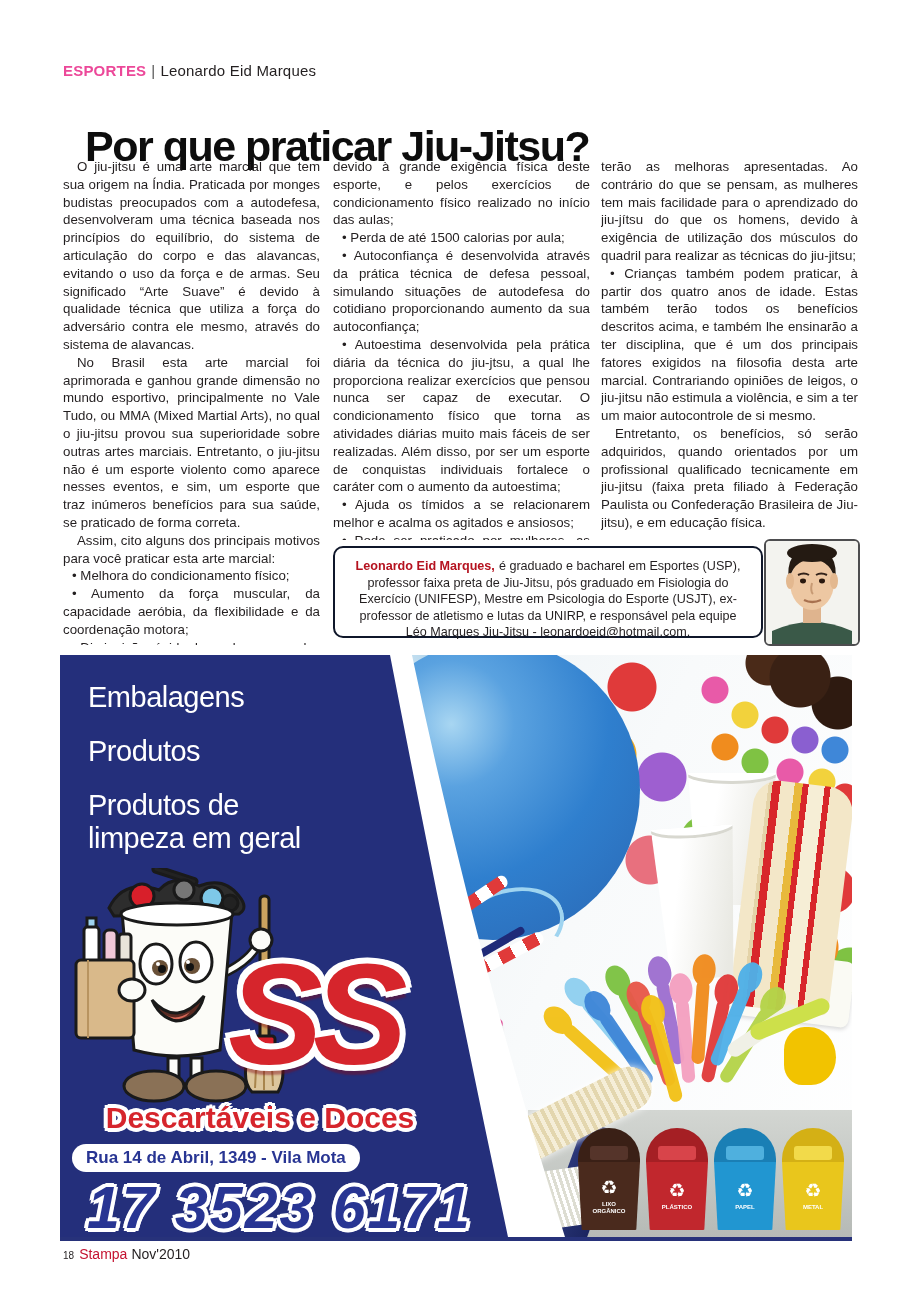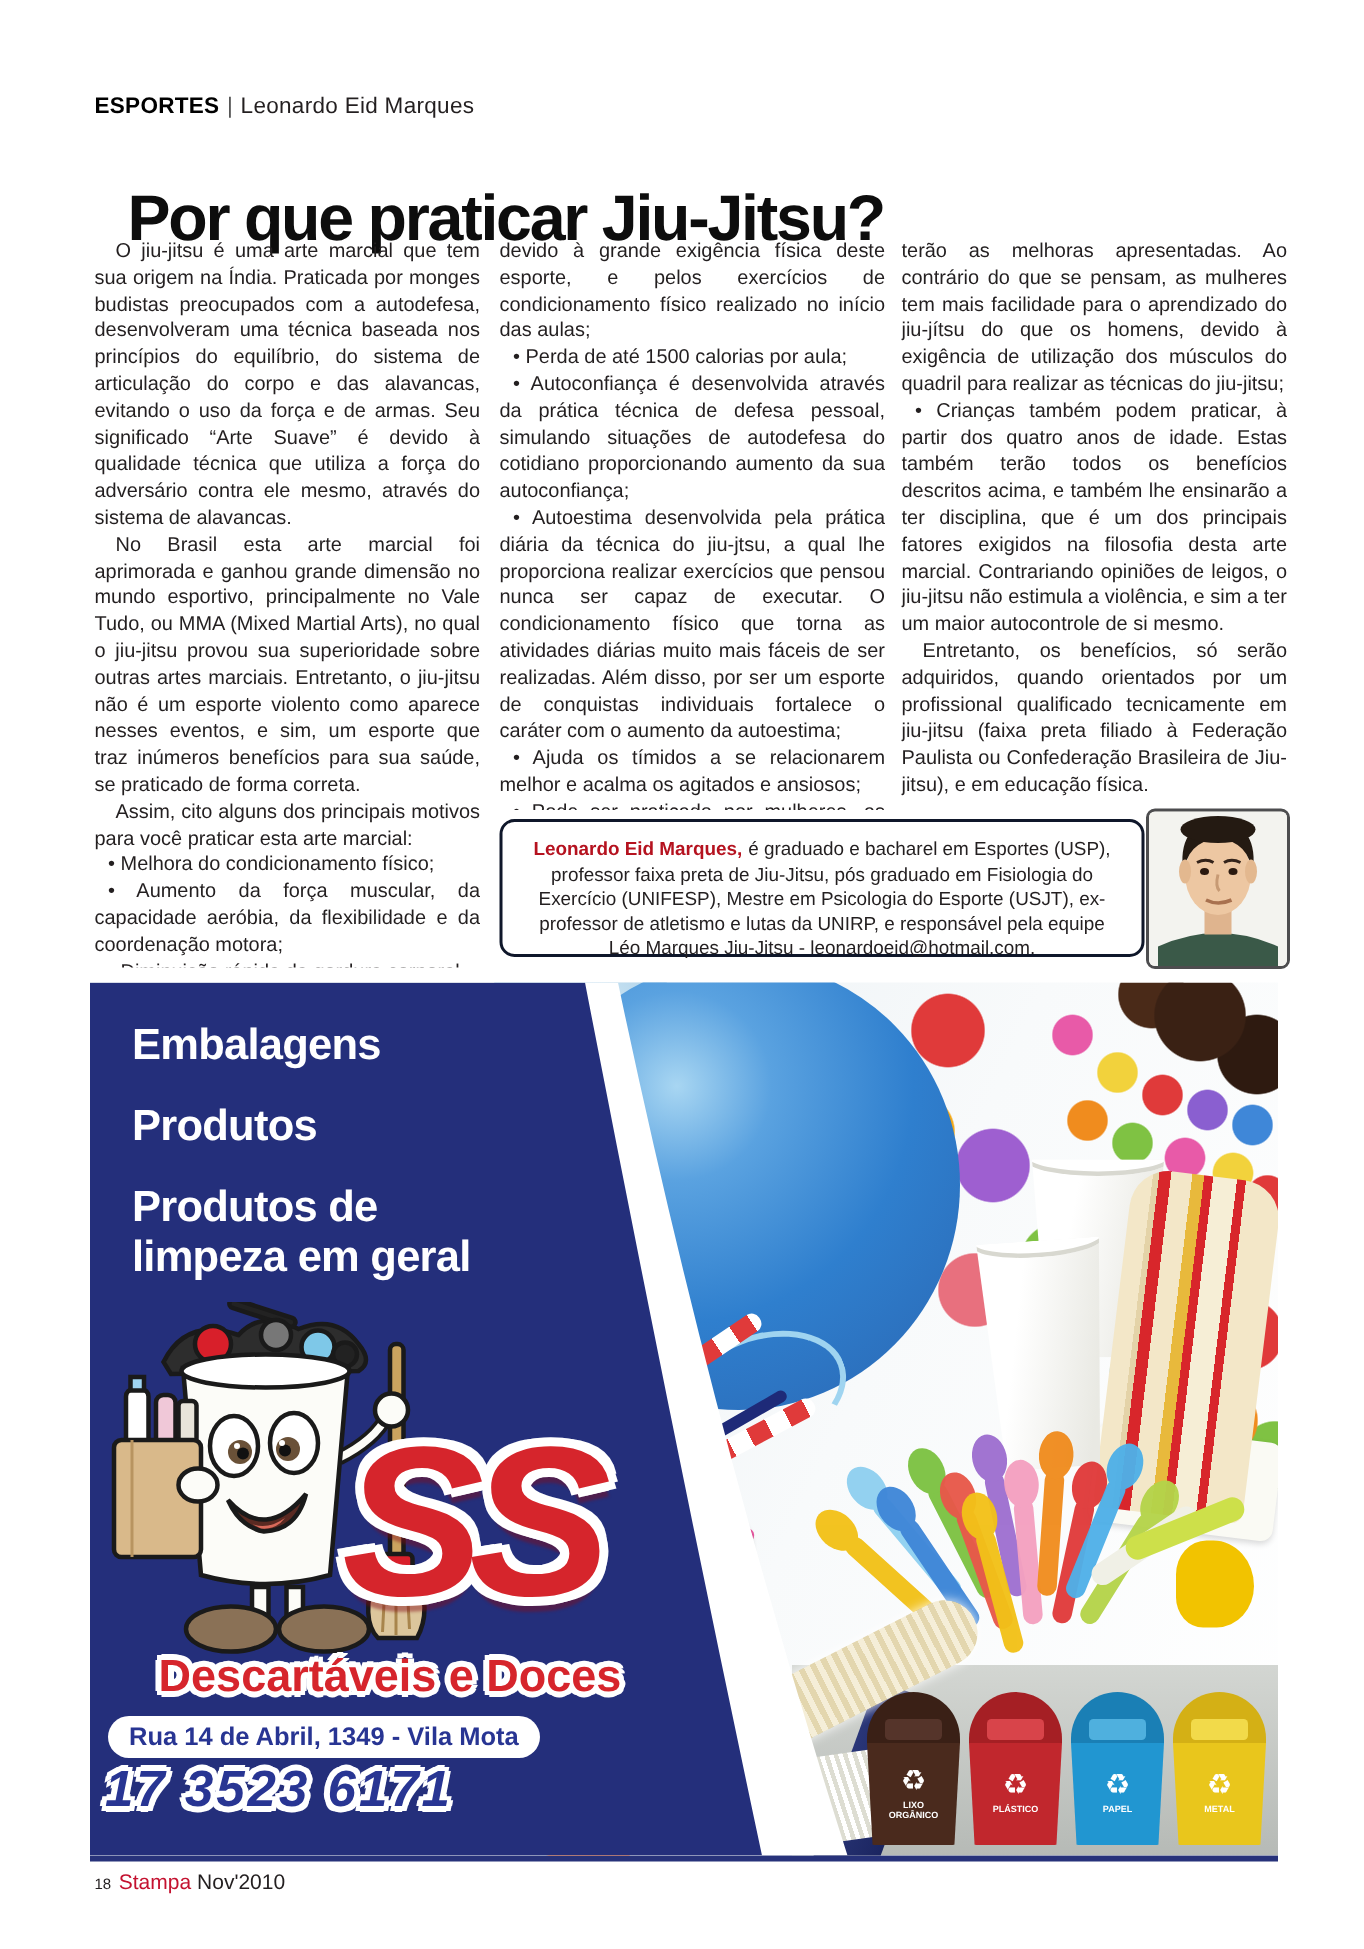--- a/index.html
+++ b/index.html
@@ -1,21 +1,21 @@
 <!DOCTYPE html>
 <html><head>
 <meta charset="utf-8">
 <style>
   html,body{margin:0;padding:0;background:#ffffff;}
   .page{position:relative;width:909px;height:1299px;background:#ffffff;overflow:hidden;
         font-family:"Liberation Sans",sans-serif;color:#231f20;}
 
   
   .kicker{position:absolute;left:63px;top:62px;font-size:15px;letter-spacing:.2px;}
-  .kicker .sec{color:#000000;font-weight:bold;}
+  .kicker .sec{color:#ec4899;font-weight:bold;}
   .kicker .sep{color:#555;margin:0 5px;font-weight:normal;}
   .kicker .auth{color:#231f20;}
 
   
   .title{position:absolute;left:85px;right:0;top:94px;
          font-size:43px;line-height:46px;font-weight:900;color:#0d0d0d;letter-spacing:-1.5px;}
 
   
   .col{position:absolute;top:158px;width:257px;font-size:13.3px;line-height:17.8px;
        text-align:justify;overflow:hidden;}
@@ -135,36 +135,36 @@
   .bin .bin-glyph{font-size:19px;line-height:20px;color:#ffffff;}
   .bin .bin-label{font-size:6px;line-height:7px;font-weight:bold;color:#ffffff;text-align:center;
     margin-top:3px;width:48px;}
   .bin0{left:518px;} .bin0 .bin-lid{background:#3a2016;} .bin0 .bin-flap{background:#55342a;} .bin0 .bin-face{background:#4a2a1d;}
   .bin1{left:586px;} .bin1 .bin-lid{background:#a51f24;} .bin1 .bin-flap{background:#d8444a;} .bin1 .bin-face{background:#c1272d;}
   .bin2{left:654px;} .bin2 .bin-lid{background:#1a7fb5;} .bin2 .bin-flap{background:#4fb0de;} .bin2 .bin-face{background:#2196d1;}
   .bin3{left:722px;} .bin3 .bin-lid{background:#d4b015;} .bin3 .bin-flap{background:#f2da4a;} .bin3 .bin-face{background:#e9c61c;}
 
   
   .swoosh{position:absolute;left:0;top:0;}
-  .ad-line{position:absolute;color:#ffffff;font-weight:bold;font-size:29px;letter-spacing:-.5px;}
+  .ad-line{position:absolute;color:#ffffff;font-weight:normal;font-size:29px;letter-spacing:-.5px;}
   .ad-line.l1{left:28px;top:26px;}
   .ad-line.l2{left:28px;top:80px;}
   .ad-line.l3{left:28px;top:134px;width:245px;line-height:33px;}
   .mascot{position:absolute;left:4px;top:213px;}
   .ss{position:absolute;left:168px;top:300px;font-size:142px;line-height:120px;font-weight:900;
       font-style:italic;color:#d6252c;letter-spacing:-10px;
       text-shadow:-5px -5px 0 #fff,5px -5px 0 #fff,-5px 5px 0 #fff,5px 5px 0 #fff,
                   -6px 0 0 #fff,6px 0 0 #fff,0 -6px 0 #fff,0 6px 0 #fff,0 10px 2px rgba(130,10,25,.45);}
   .tagline{position:absolute;left:25px;top:446px;width:350px;text-align:center;
       font-size:30px;font-weight:bold;color:#d6252c;
       text-shadow:-3px -3px 0 #fff,3px -3px 0 #fff,-3px 3px 0 #fff,3px 3px 0 #fff,
                   -4px 0 0 #fff,4px 0 0 #fff,0 -4px 0 #fff,0 4px 0 #fff;}
   .addr{position:absolute;left:12px;top:489px;background:#ffffff;border-radius:16px;
       padding:4px 14px;color:#283593;font-weight:bold;font-size:17px;white-space:nowrap;}
-  .phone{position:absolute;left:10px;top:519px;font-size:34px;font-weight:900;font-style:italic;
+  .phone{position:absolute;left:27px;top:519px;font-size:59px;font-weight:900;font-style:italic;
       color:#283593;letter-spacing:2px;
       text-shadow:-3px -3px 0 #fff,3px -3px 0 #fff,-3px 3px 0 #fff,3px 3px 0 #fff,
                   -4px 0 0 #fff,4px 0 0 #fff,0 -4px 0 #fff,0 4px 0 #fff;}
 
   
   .footer{position:absolute;left:63px;top:1246px;font-size:14px;}
   .footer .pg{color:#231f20;font-size:10px;}
   .footer .mag{color:#c41230;margin-left:5px;}
   .footer .dt{color:#231f20;margin-left:4px;}
 </style>

